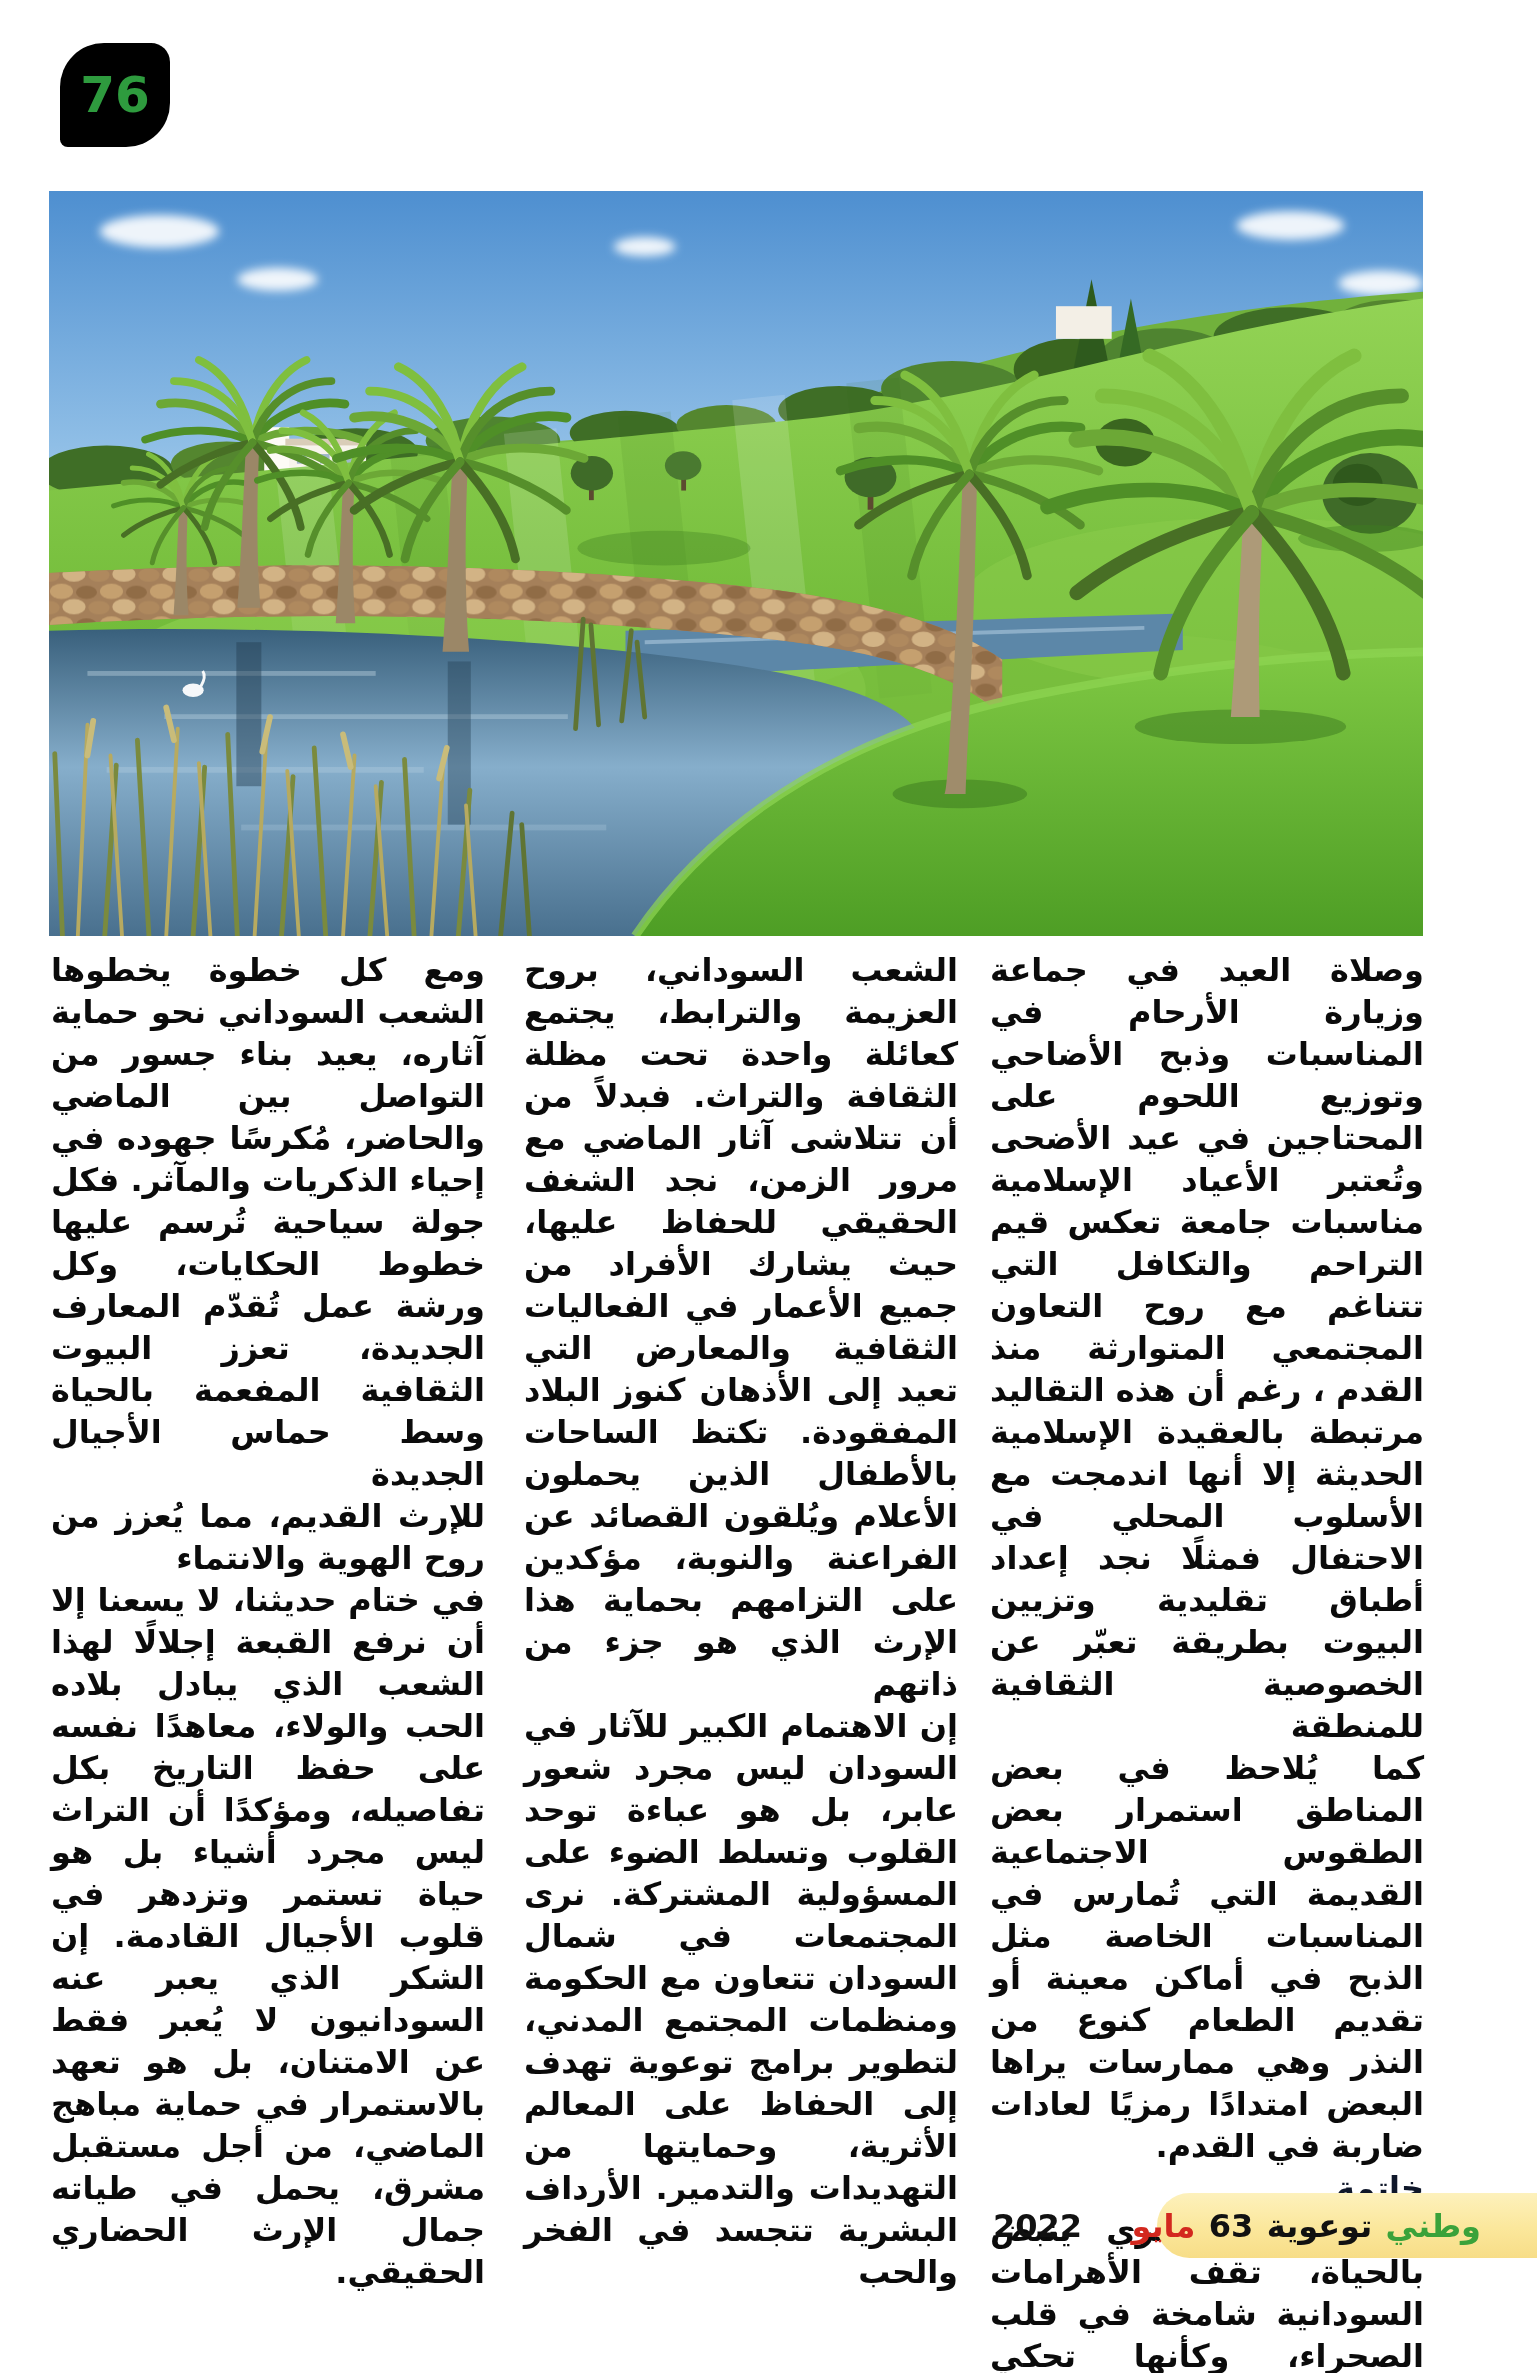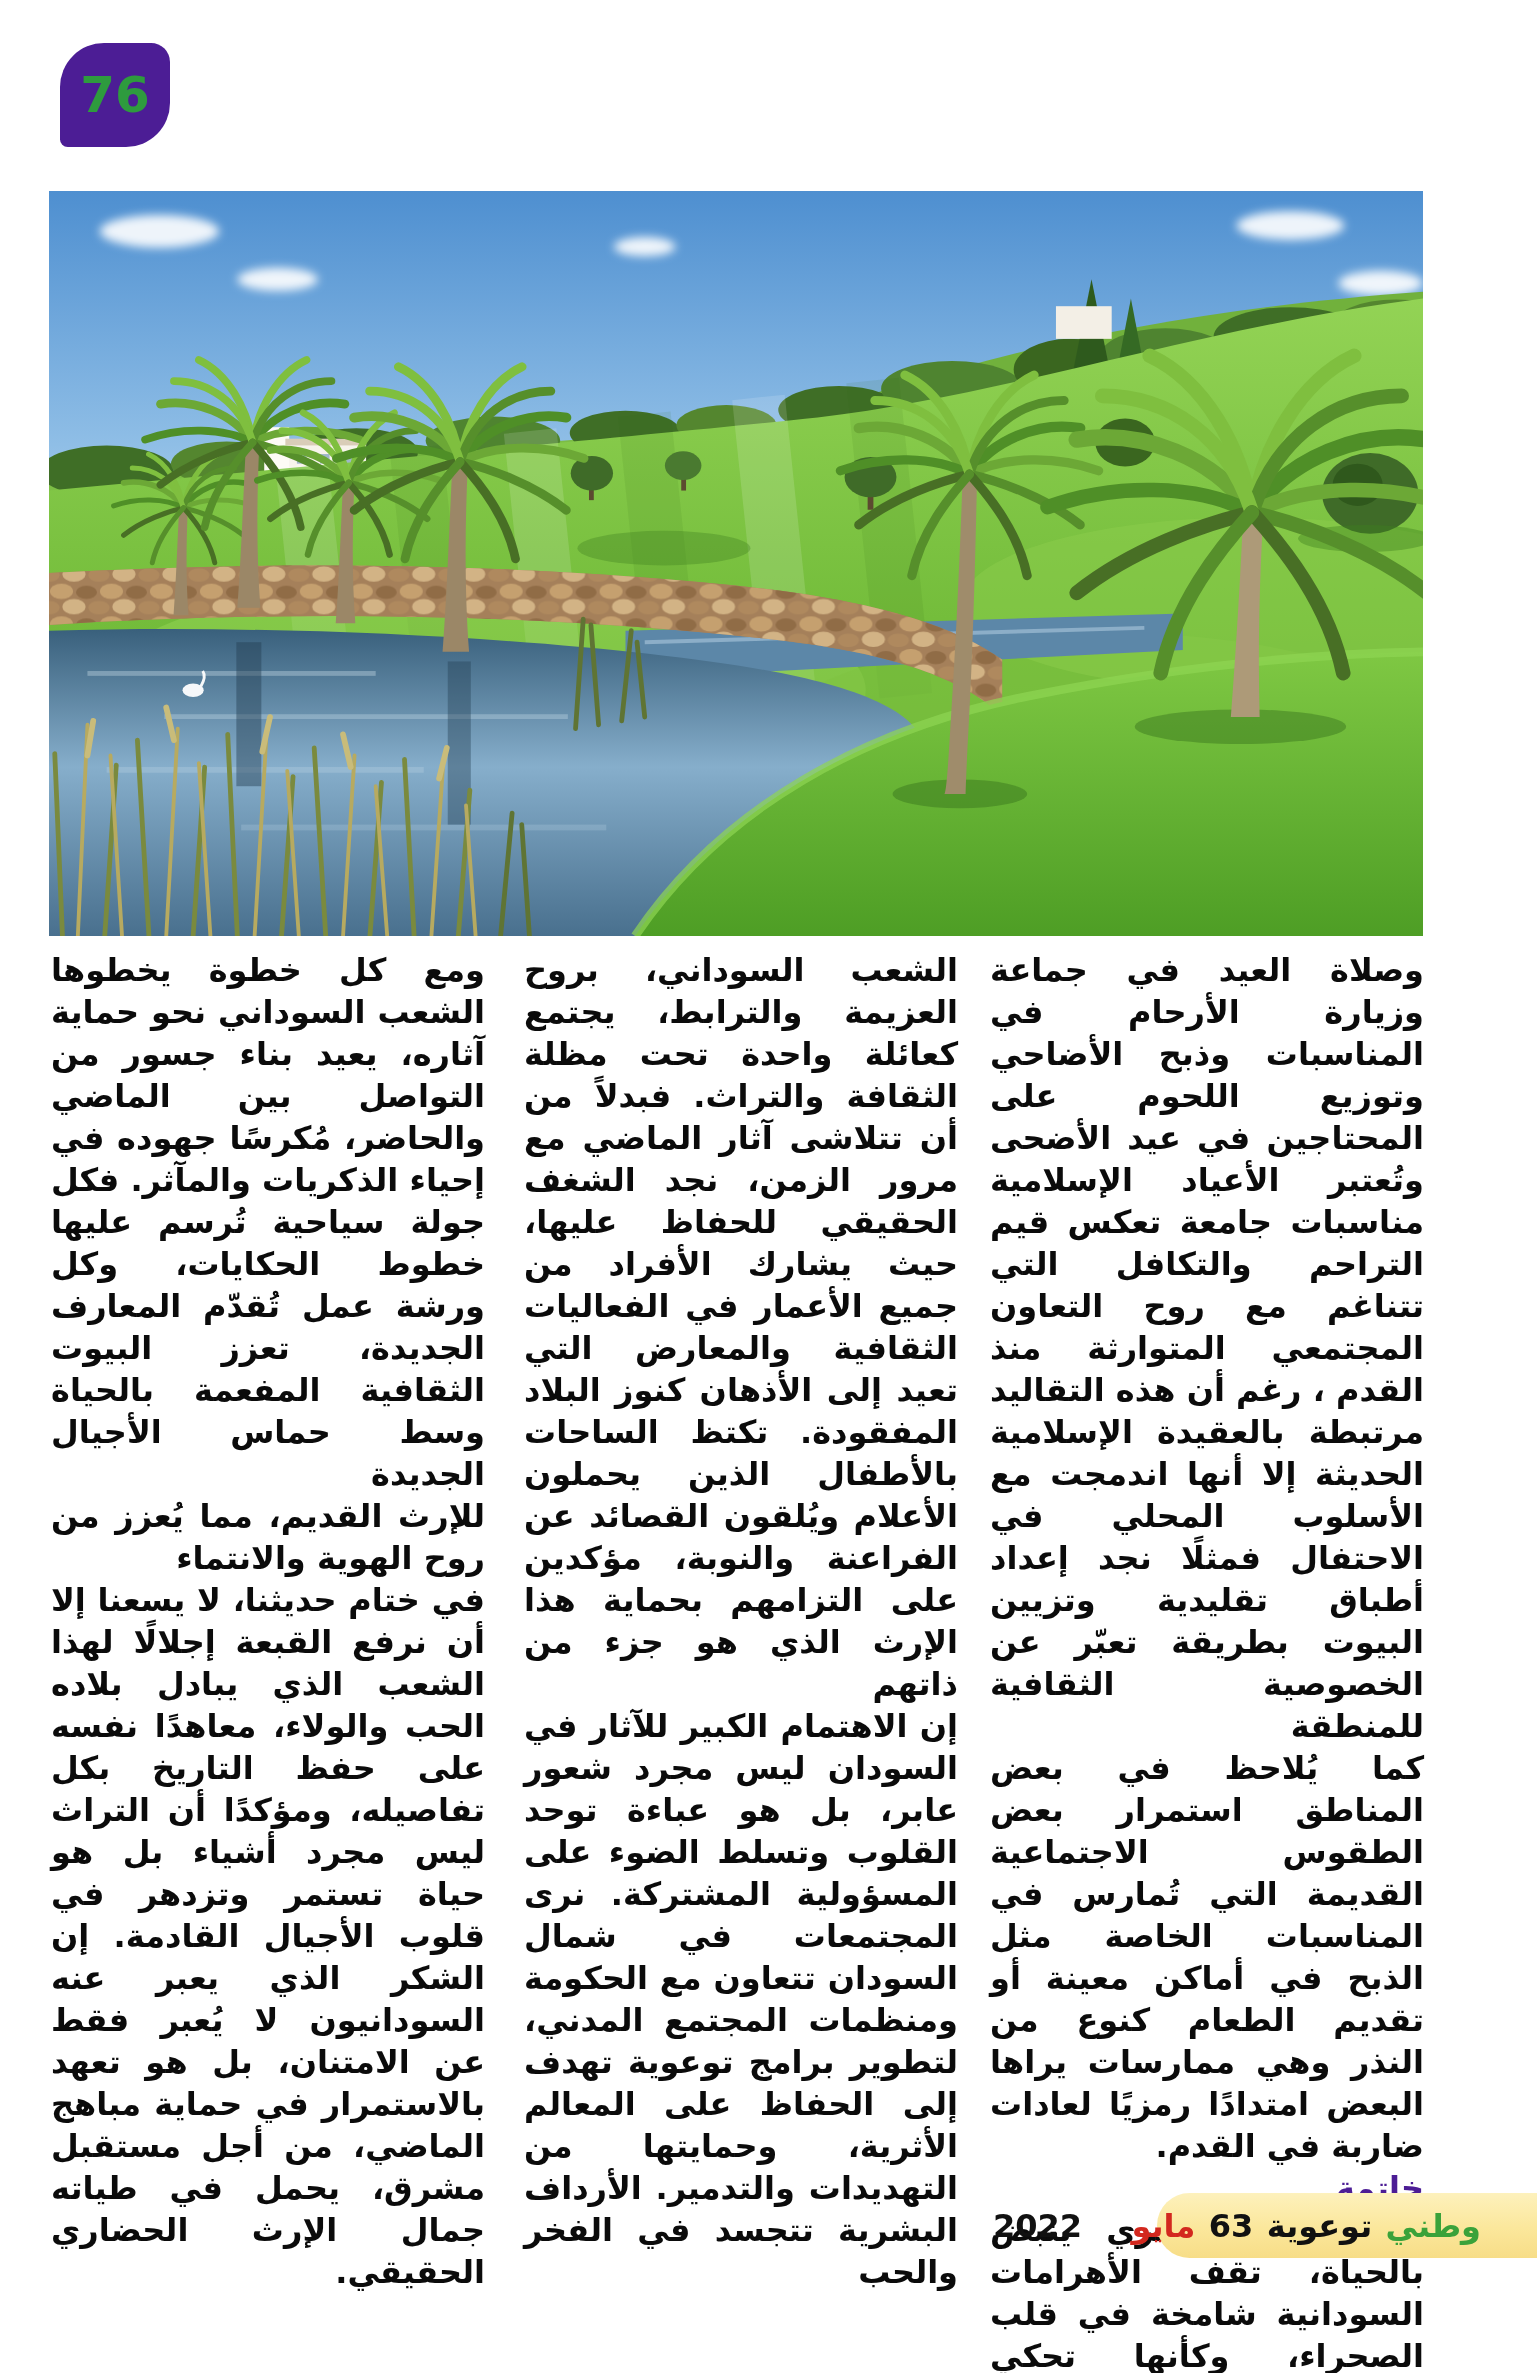--- a/index.html
+++ b/index.html
@@ -3,41 +3,41 @@
 <meta charset="utf-8">
 <style>
   html,body{margin:0;padding:0;}
   body{
     width:1537px;height:2374px;position:relative;background:#ffffff;overflow:hidden;
     font-family:"DejaVu Sans","Liberation Sans",sans-serif;
   }
   
   .badge{
     position:absolute;left:60px;top:43px;width:110px;height:104px;
-    background:#4c1d95;border-radius:44px 19px 44px 7.7px;
-    display:flex;align-items:center;justify-content:center;
+    background:#000000;border-radius:44px 19px 44px 7.7px;
+    display:flex;align-items:center;justify-content:center;text-decoration:underline;
   }
   .badge span{color:#2E9B3E;font-size:50px;font-weight:bold;direction:ltr;}
   
   .photo{
     position:absolute;left:49px;top:191px;width:1374px;height:745px;overflow:hidden;
   }
   .photo svg{display:block;width:100%;height:100%;}
   
   .col{
     position:absolute;top:949px;width:434px;
     direction:rtl;text-align:justify;
     font-size:32px;font-weight:bold;line-height:42px;color:#0b0b0b;
   }
   .col p{margin:0;}
   .col-right{right:113px;}   
   .col-middle{right:584px;}  
   .col-left{right:1052px;}   
   .col-middle{right:579px;}
-  .heading-red{color:#4c1d95;text-decoration:underline;}
+  .heading-red{color:#0f172a;text-decoration:underline;}
   
   .footer{
     position:absolute;right:0;top:2193px;height:65px;width:380px;
     background:linear-gradient(180deg,#FDF1BC 0%,#FBE79B 55%,#F7DD87 100%);
     border-radius:33px 0 0 33px;
     display:flex;align-items:center;justify-content:flex-start;
     direction:rtl;padding-right:56px;box-sizing:border-box;
     font-size:32px;font-weight:bold;color:#111;gap:13.4px;white-space:nowrap;
   }
   .footer .green{color:#3AA23A;}

